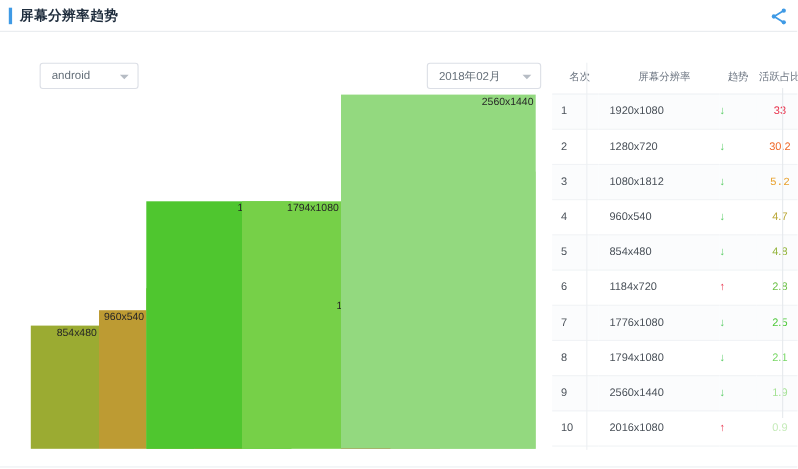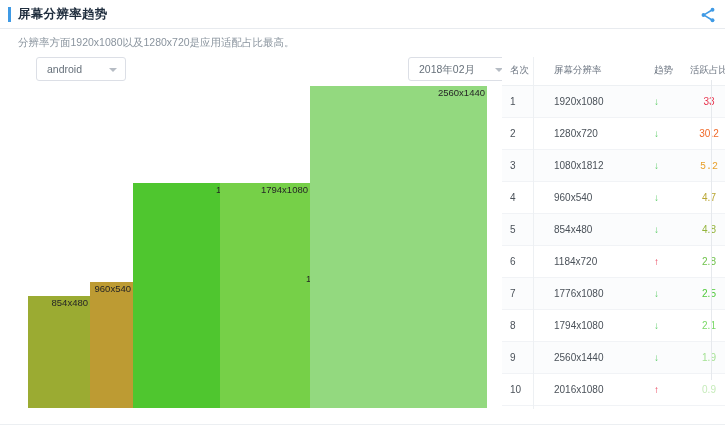--- a/index.html
+++ b/index.html
@@ -70,21 +70,21 @@
     background: #ffffff;
     box-sizing: border-box;
     cursor: pointer;
   }
   .select-platform {
     left: 0; top: 57px;
     width: 90px; height: 24px; margin-left: 36px;
   }
   .select-month {
     left: 388px; top: 57px;
-    width: 104px; height: 24px; margin-left: 20px;
+    width: 104px; height: 24px;
   }
   .select-label {
     position: absolute;
     left: 10px; top: 5px;
     font-size: 10.5px;
     color: #66707a;
     white-space: nowrap;
   }
   .select-caret {
     position: absolute;
@@ -127,21 +127,21 @@
   .tbl {
     border-collapse: collapse;
     width: 210px;
     table-layout: fixed;
   }
   .tbl th {
     font-size: 9.5px;
     font-weight: normal;
     color: #6b7480;
     padding: 7px 0 8px 0;
-    text-align: left;
+    text-align: center;
     background: #ffffff;
     border-bottom: 1px solid #edf0f3;
   }
   .tbl td {
     font-size: 10px;
     color: #4a5159;
     padding: 7px 0;
     text-align: left;
     border-bottom: 1px solid #f1f3f6;
     height: 17px;
@@ -189,21 +189,20 @@
       <svg width="18" height="18" viewBox="0 0 24 24" fill="none" stroke="#3f9ae5" stroke-width="2.1" stroke-linecap="round" stroke-linejoin="round">
         <circle cx="18" cy="5" r="2.6" fill="#3f9ae5" stroke="none"></circle>
         <circle cx="6" cy="12" r="2.6" fill="#3f9ae5" stroke="none"></circle>
         <circle cx="18" cy="19" r="2.6" fill="#3f9ae5" stroke="none"></circle>
         <line x1="8.3" y1="10.8" x2="15.7" y2="6.3"></line>
         <line x1="8.3" y1="13.2" x2="15.7" y2="17.7"></line>
       </svg>
     </div>
   </div>
 
-  <div class="sub-desc">分辨率方面1920x1080以及1280x720是应用适配占比最高。</div>
 
   <div class="select-box select-platform">
     <span class="select-label">android</span>
     <span class="select-caret"></span>
   </div>
 
   <div class="select-box select-month">
     <span class="select-label">2018年02月</span>
     <span class="select-caret"></span>
   </div>

